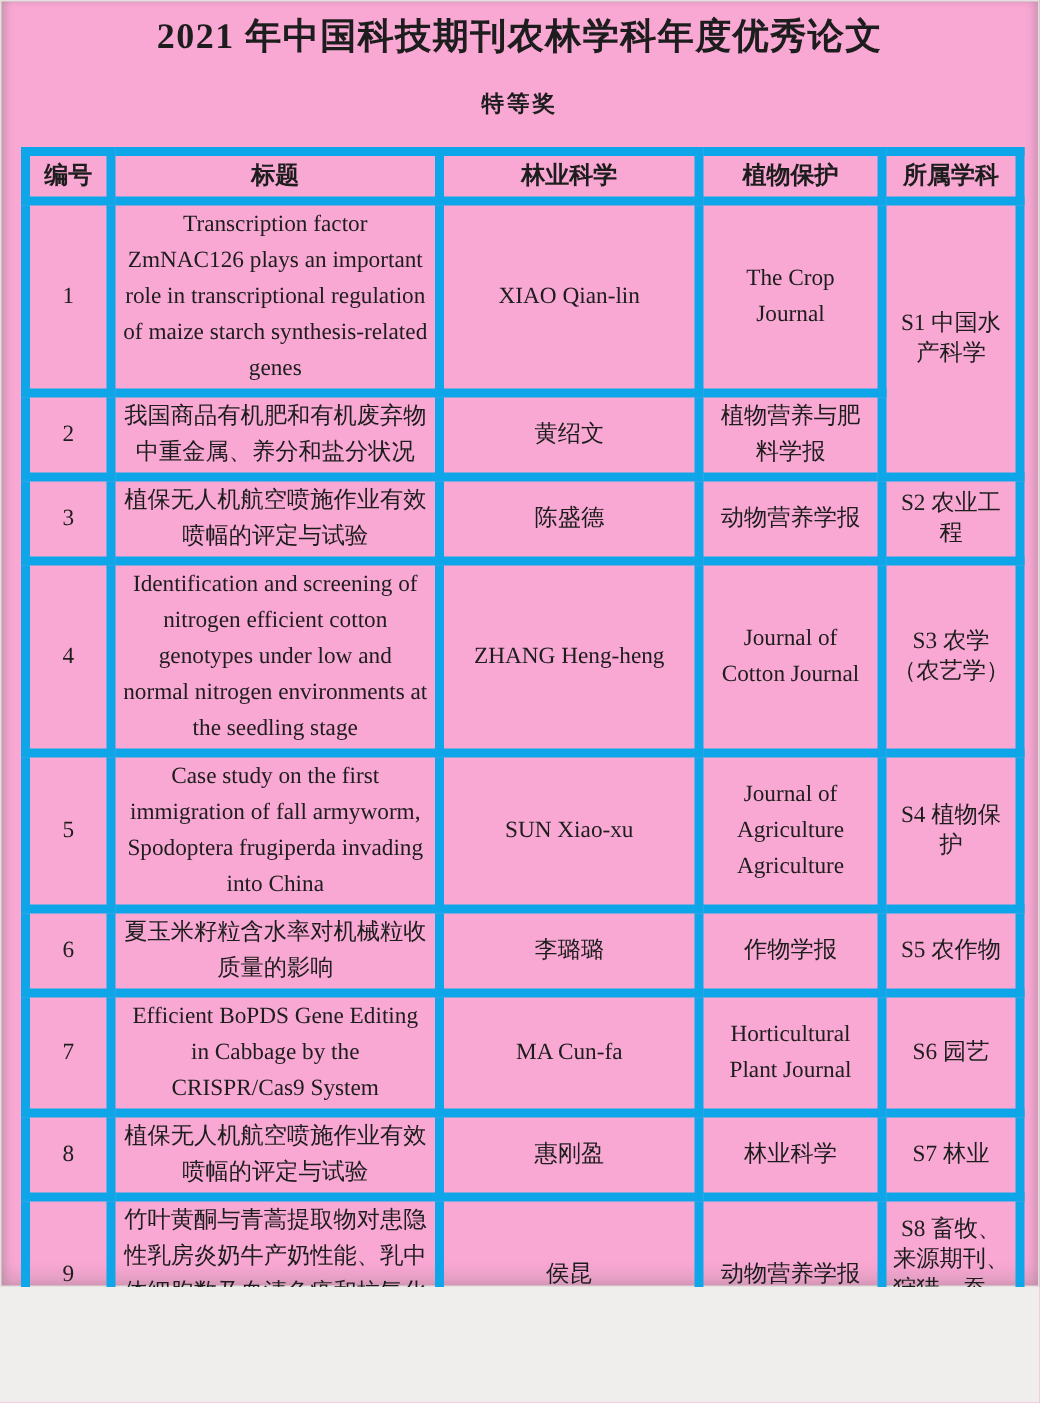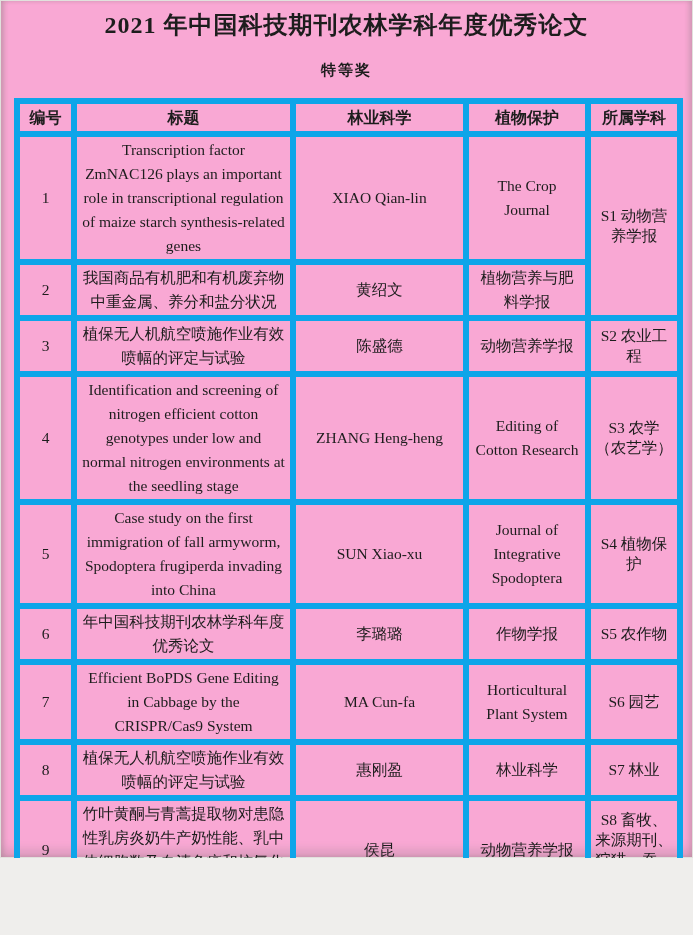--- a/index.html
+++ b/index.html
@@ -91,61 +91,61 @@
         <th>植物保护</th>
         <th>所属学科</th>
       </tr>
     </thead>
     <tbody>
       <tr>
         <td class="c-no">1</td>
         <td class="c-title">Transcription factor ZmNAC126 plays an important role in transcriptional regulation of maize starch synthesis-related genes</td>
         <td class="c-author">XIAO Qian-lin</td>
         <td class="c-journal">The Crop Journal</td>
-        <td class="c-discipline" rowspan="2">S1 动物营养学报</td>
+        <td class="c-discipline" rowspan="2">S1 中国水产科学</td>
       </tr>
       <tr>
         <td class="c-no">2</td>
         <td class="c-title">我国商品有机肥和有机废弃物中重金属、养分和盐分状况</td>
         <td class="c-author">黄绍文</td>
         <td class="c-journal">植物营养与肥料学报</td>
       </tr>
       <tr>
         <td class="c-no">3</td>
         <td class="c-title">植保无人机航空喷施作业有效喷幅的评定与试验</td>
         <td class="c-author">陈盛德</td>
         <td class="c-journal">动物营养学报</td>
         <td class="c-discipline">S2 农业工程</td>
       </tr>
       <tr>
         <td class="c-no">4</td>
         <td class="c-title">Identification and screening of nitrogen efficient cotton genotypes under low and normal nitrogen environments at the seedling stage</td>
         <td class="c-author">ZHANG Heng-heng</td>
-        <td class="c-journal">Editing of Cotton Research</td>
+        <td class="c-journal">Journal of Cotton Journal</td>
         <td class="c-discipline">S3 农学（农艺学）</td>
       </tr>
       <tr>
         <td class="c-no">5</td>
         <td class="c-title">Case study on the first immigration of fall armyworm, Spodoptera frugiperda invading into China</td>
         <td class="c-author">SUN Xiao-xu</td>
-        <td class="c-journal">Journal of Integrative Spodoptera</td>
+        <td class="c-journal">Journal of Agriculture Agriculture</td>
         <td class="c-discipline">S4 植物保护</td>
       </tr>
       <tr>
         <td class="c-no">6</td>
-        <td class="c-title">年中国科技期刊农林学科年度优秀论文</td>
+        <td class="c-title">夏玉米籽粒含水率对机械粒收质量的影响</td>
         <td class="c-author">李璐璐</td>
         <td class="c-journal">作物学报</td>
         <td class="c-discipline">S5 农作物</td>
       </tr>
       <tr>
         <td class="c-no">7</td>
         <td class="c-title">Efficient BoPDS Gene Editing in Cabbage by the CRISPR/Cas9 System</td>
         <td class="c-author">MA Cun-fa</td>
-        <td class="c-journal">Horticultural Plant System</td>
+        <td class="c-journal">Horticultural Plant Journal</td>
         <td class="c-discipline">S6 园艺</td>
       </tr>
       <tr>
         <td class="c-no">8</td>
         <td class="c-title">植保无人机航空喷施作业有效喷幅的评定与试验</td>
         <td class="c-author">惠刚盈</td>
         <td class="c-journal">林业科学</td>
         <td class="c-discipline">S7 林业</td>
       </tr>
       <tr>

